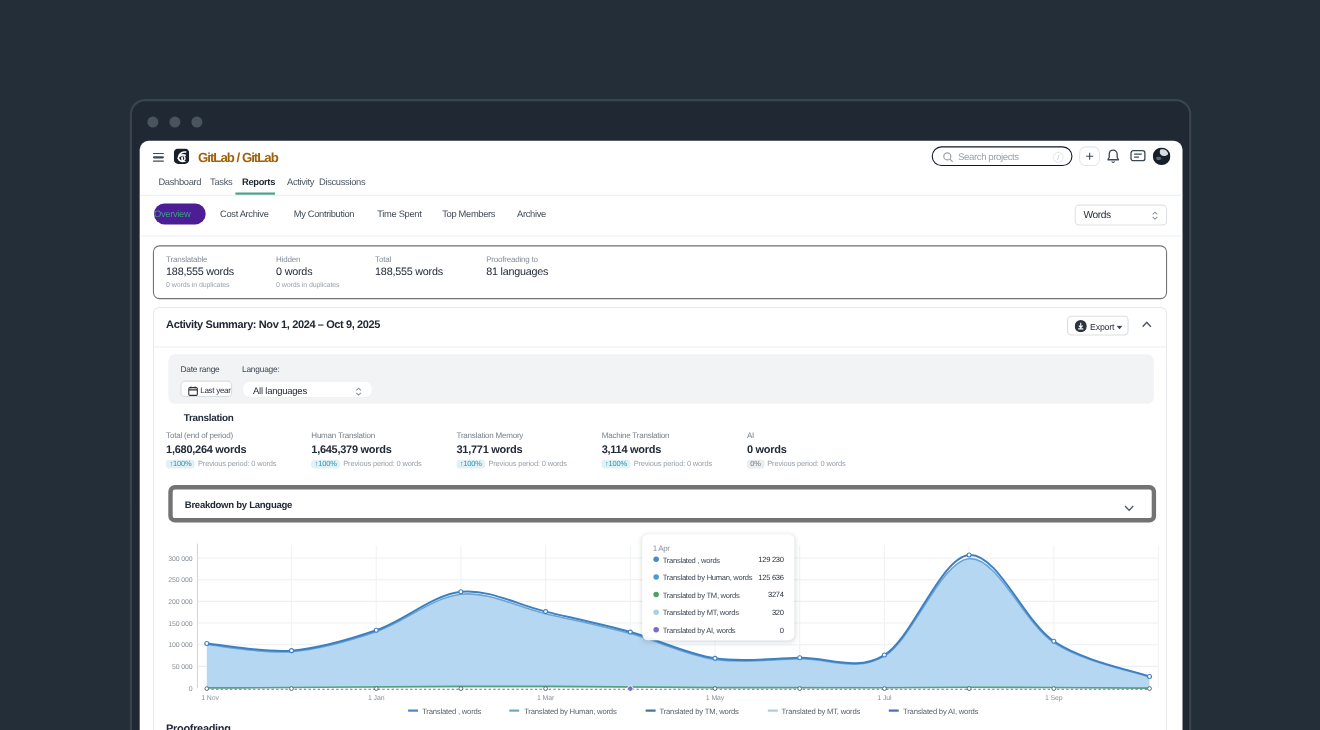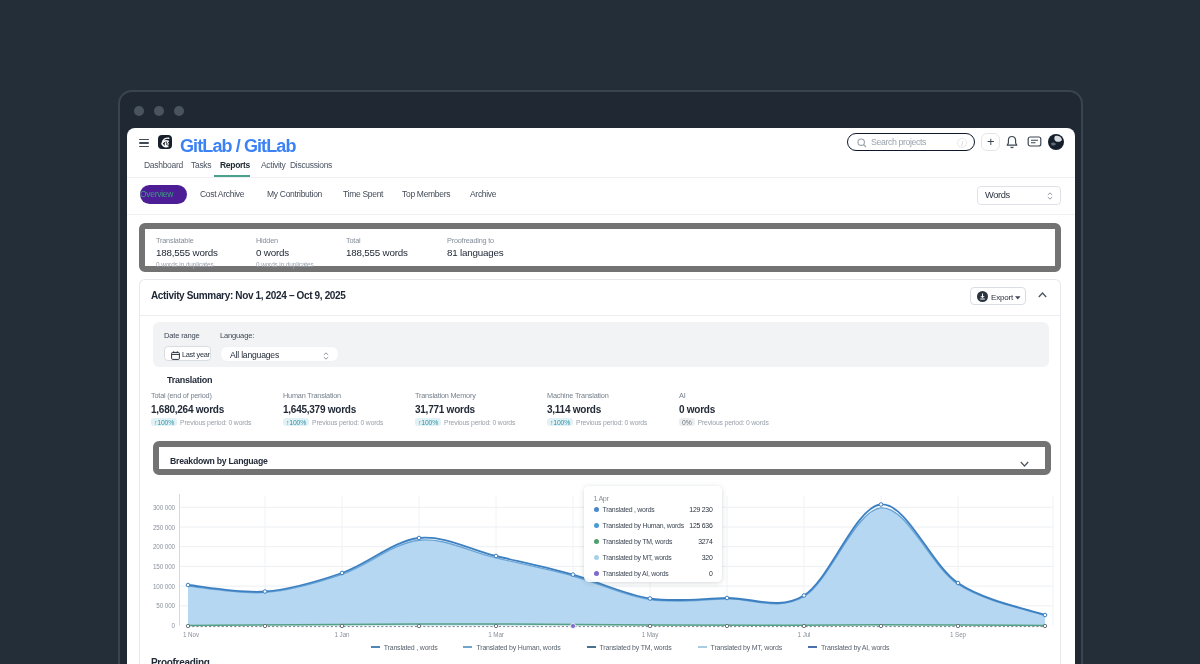--- a/index.html
+++ b/index.html
@@ -7,39 +7,39 @@
 body { font-family:"Liberation Sans", sans-serif; background:#242e39; position:relative; letter-spacing:-0.025em; }
 .abs { position:absolute; }
 #window { position:absolute; left:118px; top:90px; width:965px; height:600px;
   background:#202933; border:2px solid #39444f; border-radius:14px; }
 .dot { position:absolute; top:13.5px; width:10.5px; height:10.5px; border-radius:50%; background:#4a545f; }
 #page { position:absolute; left:127px; top:128px; width:948px; height:536px;
   background:#ffffff; border-radius:8px 8px 0 0; overflow:hidden; }
 
 
 #hamb div { width:10px; height:1.6px; background:#404a55; margin-bottom:2.1px; border-radius:1px;}
-#title { font-size:18px; font-weight:bold; color:#3b82f6; letter-spacing:-0.9px; }
+#title { font-size:12px; font-weight:bold; color:#a16207; letter-spacing:-0.9px; }
 #search { left:720px; top:5px; width:128px; height:18px; border:1px solid #0f172a; border-radius:9px;
   color:#9aa3ad; font-size:8.8px; }
 #plusbtn { left:854px; top:5px; width:19px; height:18px; border:1px solid #e4e7ea; border-radius:6px;
   color:#3c4652; font-size:13px; text-align:center; line-height:16px;}
 
 .tab { position:absolute; top:31.5px; font-size:8.5px; letter-spacing:-0.3px; color:#4c5562; }
 #tabline { left:0; top:48.5px; width:948px; height:1px; background:#eceef1; }
 #tabul { left:87px; top:47px; width:36px; height:2px; background:#4aa18d; }
 
 .sn { position:absolute; top:57px; height:18px; line-height:18px; font-size:8.5px; letter-spacing:-0.3px; color:#434c58; }
 #ovpill { left:13px; top:56.5px; width:47px; height:19px; background:#4c1d95; border-radius:10px;
   color:#3d9c80; font-size:8.5px; letter-spacing:-0.3px; text-align:left; line-height:19px; }
 #wordssel { left:850px; top:57.5px; width:84px; height:19px; border:1px solid #dfe2e6; border-radius:4px;
   font-size:9.3px; color:#2a323e; line-height:17px; padding-left:7px; }
 #subdiv { left:0; top:85.5px; width:948px; height:1px; background:#eef0f2; }
 
 
-#statscard { left:12px; top:95px; width:922px; height:49px; border:6px solid #737373; border-radius:6px; }
+#statscard { left:12px; top:95px; width:922px; height:49px; border:1px solid #737373; border-radius:6px; }
 .slabel { position:absolute; top:6.5px; font-size:7.3px; letter-spacing:-0.2px; color:#848d98; }
 .sval { position:absolute; top:18px; font-size:9.8px; font-weight:normal; letter-spacing:-0.2px; color:#222a37; }
 .ssub { position:absolute; top:31.5px; font-size:6.4px; letter-spacing:-0.1px; color:#9ba4ae; }
 
 
 #actcard { left:12px; top:151px; width:922px; height:395px; border:1px solid #e6e8eb; border-radius:6px 6px 0 0; border-bottom:none; }
 #acthead { left:11px; top:9.5px; font-size:10px; font-weight:bold; letter-spacing:-0.35px; color:#202836; }
 #exportbtn { left:830px; top:7px; width:56px; height:18px; border:1px solid #d9dde2; border-radius:4px; }
 #actdiv { left:0; top:35px; width:920px; height:1px; background:#eceef1; }
 #filterbox { left:13px; top:42px; width:896px; height:45px; background:#f2f3f5; border-radius:6px; }
@@ -50,21 +50,21 @@
   font-size:8.6px; letter-spacing:-0.2px; color:#222a37; line-height:16.5px; padding-left:9px; border:1px solid #f0f1f3; }
 #trhead { left:11px; top:94.5px; font-size:9px; font-weight:bold; letter-spacing:-0.25px; color:#222a37;margin-left:16px; }
 .tcol { position:absolute; top:111px; width:132px; }
 .tlabel { font-size:7.3px; letter-spacing:-0.2px; color:#76808c; }
 .tval { font-size:10px; font-weight:bold; letter-spacing:-0.25px; color:#222a37; margin-top:4px; }
 .trow3 { margin-top:3px; font-size:6.8px; letter-spacing:-0.15px; color:#98a1ab; height:11px; white-space:nowrap; }
 .badge { display:inline-block; background:#e2f1f5; color:#2a96a8; border-radius:3px; padding:0.5px 3px;
   font-size:6.8px; margin-right:3px; }
 .badgegray { display:inline-block; background:#ebedef; color:#707a85; border-radius:3px; padding:0.5px 3px;
   font-size:6.8px; margin-right:3px; }
-#bdbox { left:13px; top:161px; width:898px; height:34px; border:6px solid #737373; border-radius:6px; }
+#bdbox { left:13px; top:161px; width:898px; height:34px; border:4px solid #737373; border-radius:6px; }
 
 #tooltip { left:443.5px; top:206px; width:138px; height:96px; background:rgba(255,255,255,.93);
   border-radius:5px; box-shadow:0 1px 5px rgba(90,100,110,.25); }
 .ttrow { position:absolute; left:10px; right:9px; height:12px; font-size:6.9px; letter-spacing:-0.25px; color:#3d4754; white-space:nowrap; }
 .ttdot { display:inline-block; width:5px; height:5px; border-radius:50%; margin-right:4px; vertical-align:0.5px;}
 .ttval { position:absolute; right:0; top:0; color:#2b333f; }
 
 #legend { left:29px; top:364px; width:922px; display:flex; justify-content:center; gap:26px; }
 .lg { font-size:7px; letter-spacing:-0.2px; color:#59636e; white-space:nowrap; }
 .lgd { display:inline-block; width:9px; height:2px; margin-right:4px; vertical-align:2.5px; }

